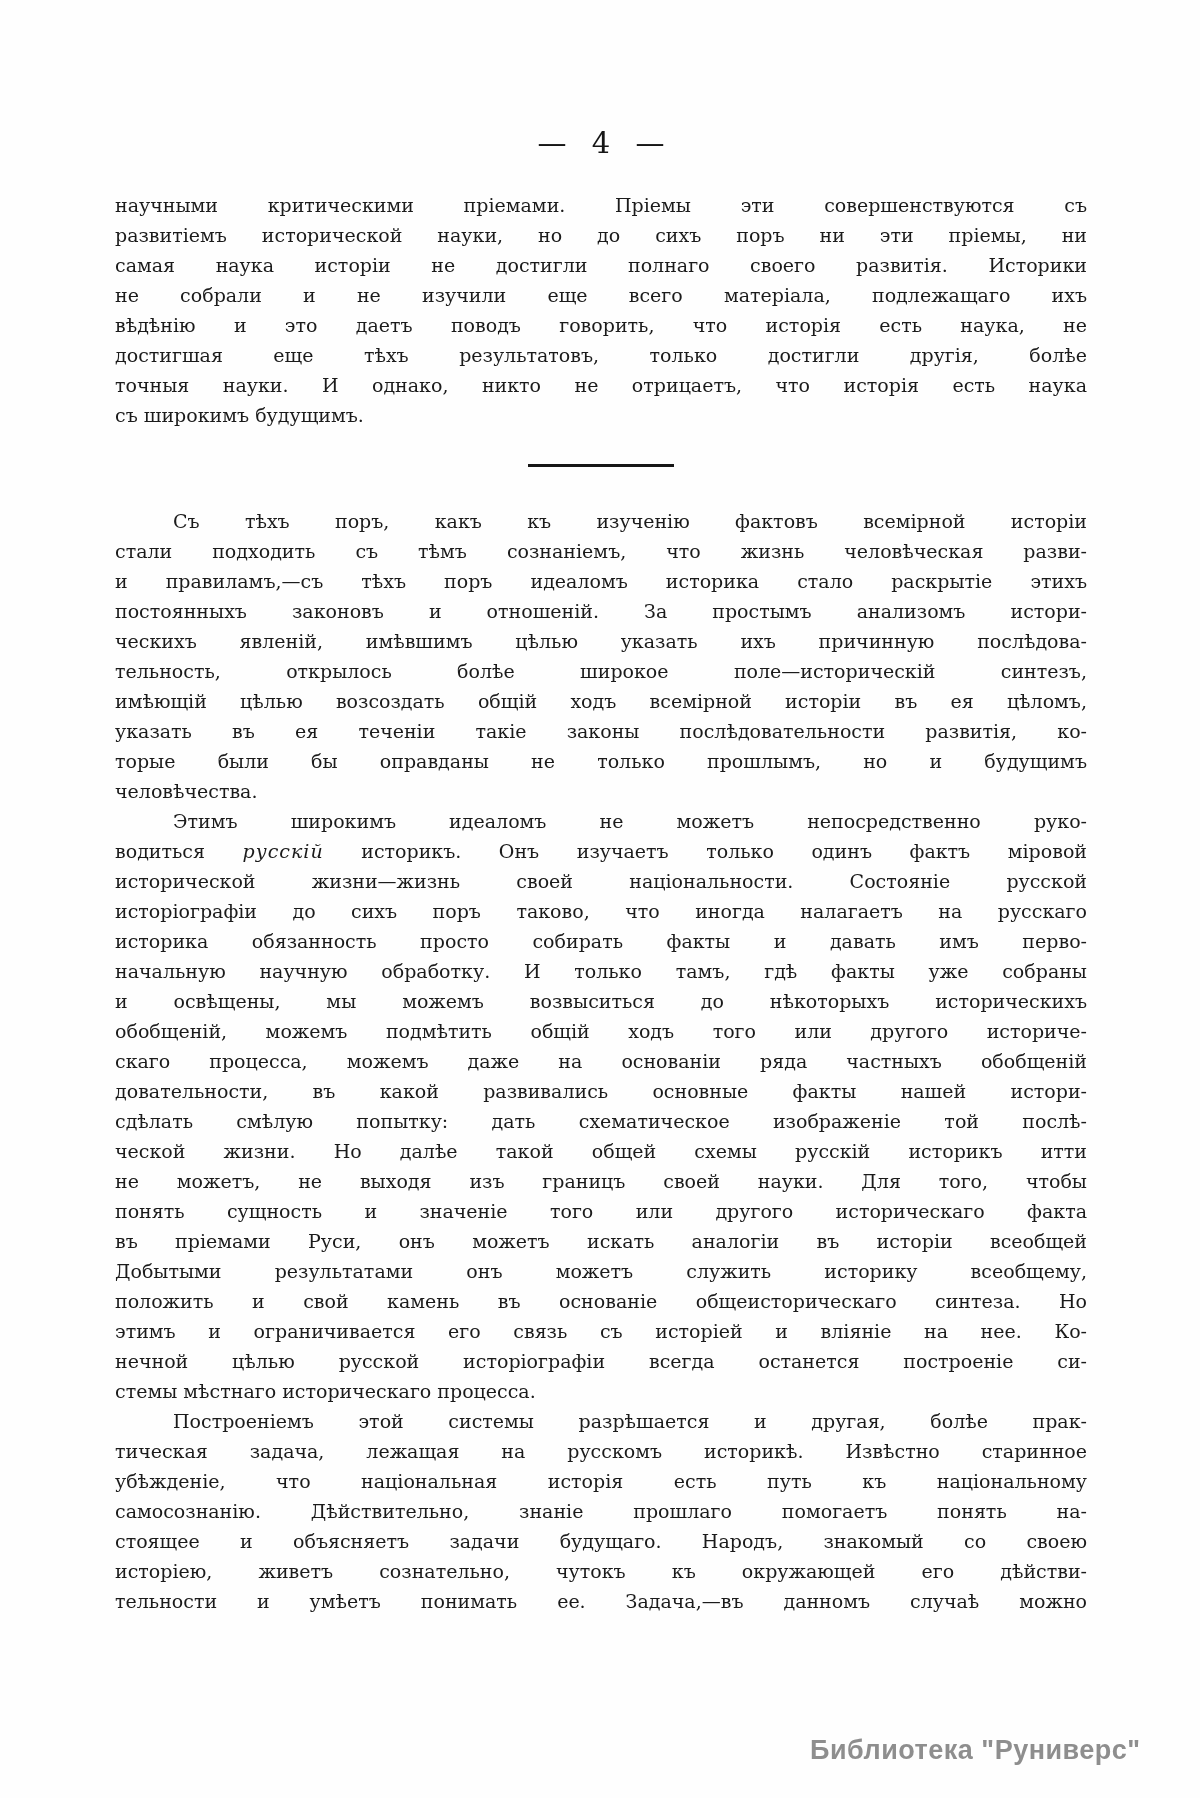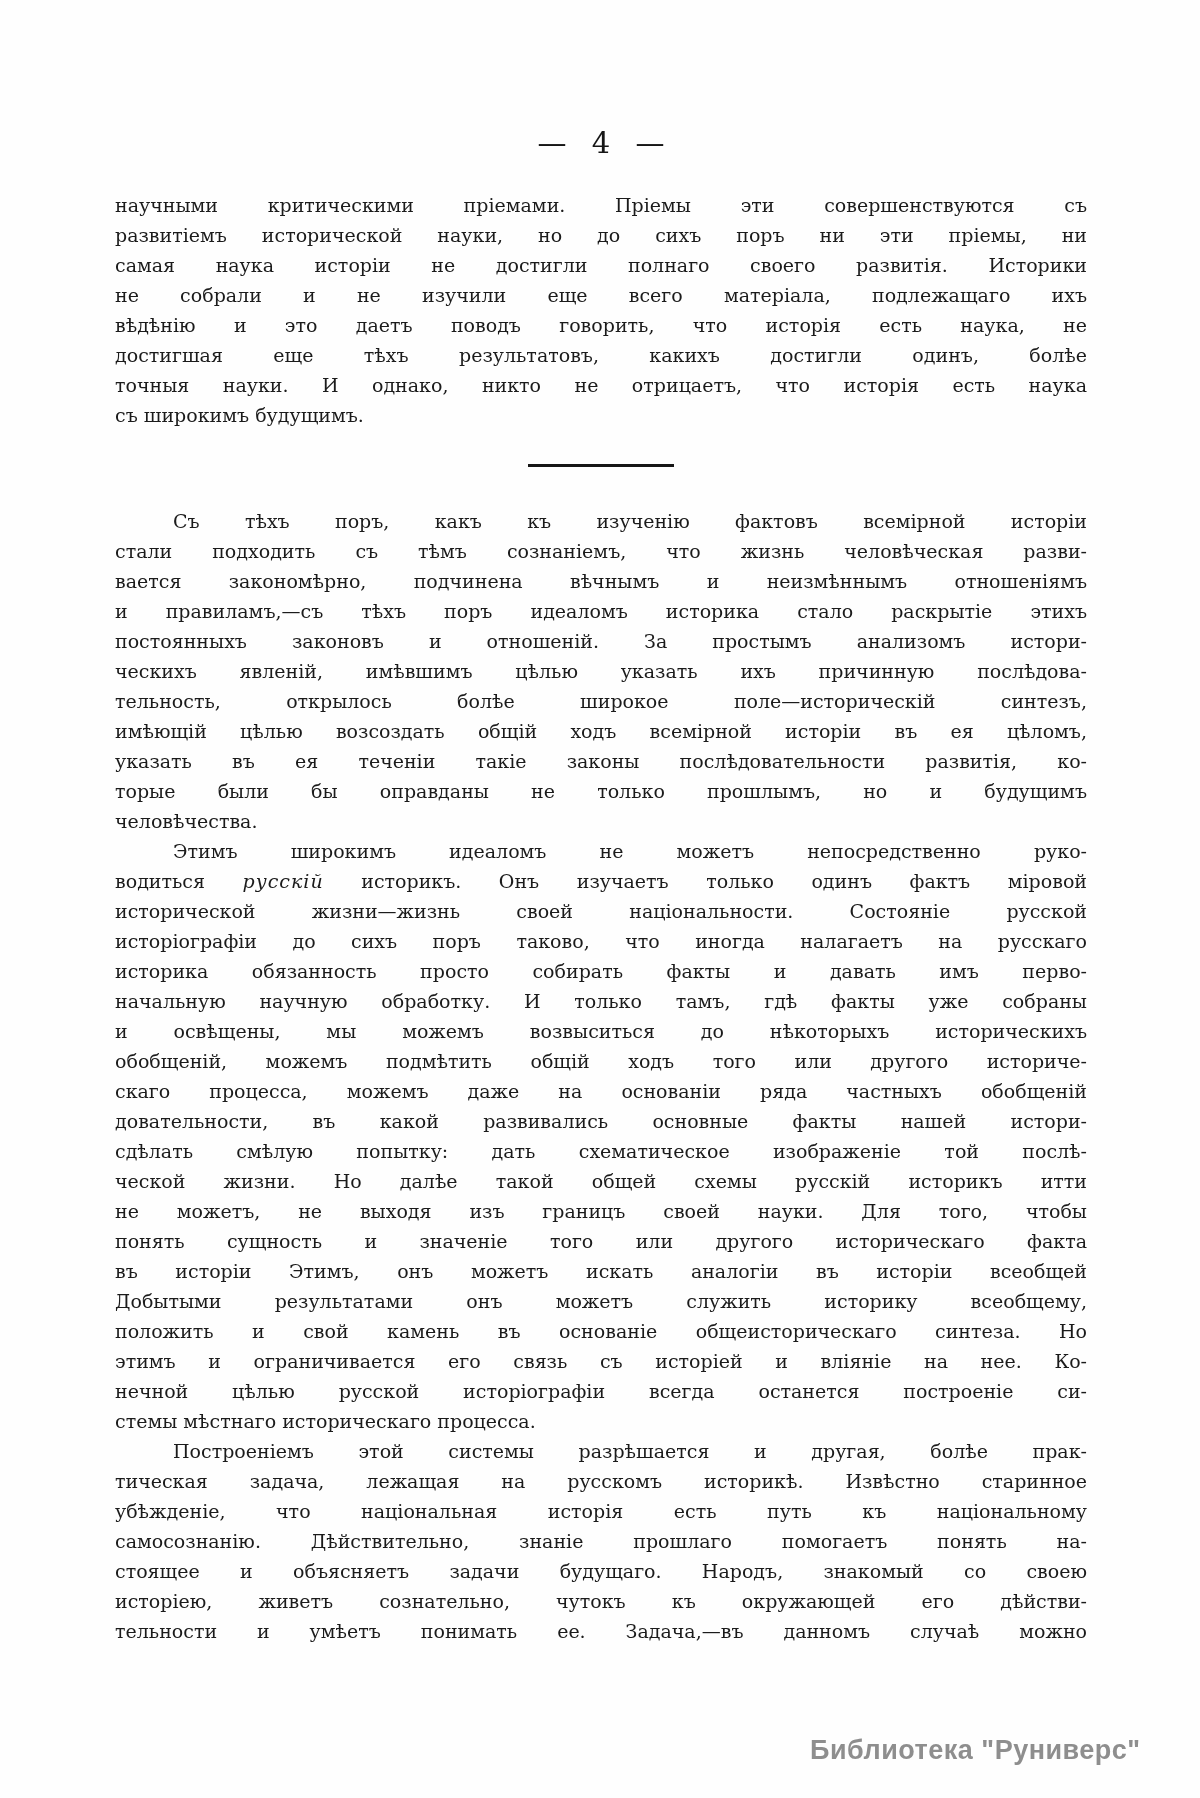--- a/index.html
+++ b/index.html
@@ -74,29 +74,28 @@
 <div class="page">
   <div class="page-number">— 4 —</div>
 
   <div class="text-block">
       <div class="para">
         <div class="line"><span>научными критическими пріемами. Пріемы эти совершенствуются съ</span></div>
         <div class="line"><span>развитіемъ исторической науки, но до сихъ поръ ни эти пріемы, ни</span></div>
         <div class="line"><span>самая наука исторіи не достигли полнаго своего развитія. Историки</span></div>
         <div class="line"><span>не собрали и не изучили еще всего матеріала, подлежащаго ихъ</span></div>
         <div class="line"><span>вѣдѣнію и это даетъ поводъ говорить, что исторія есть наука, не</span></div>
-        <div class="line"><span>достигшая еще тѣхъ результатовъ, какихъ достигли одинъ, болѣе</span></div>
+        <div class="line"><span>достигшая еще тѣхъ результатовъ, только достигли другія, болѣе</span></div>
         <div class="line"><span>точныя науки. И однако, никто не отрицаетъ, что исторія есть наука</span></div>
         <div class="line noj"><span>съ широкимъ будущимъ.</span></div>
       </div>
       <div class="divider"></div>
       <div class="para">
         <div class="line indent"><span>Съ тѣхъ поръ, какъ къ изученію фактовъ всемірной исторіи</span></div>
         <div class="line"><span>стали подходить съ тѣмъ сознаніемъ, что жизнь человѣческая разви-</span></div>
-        <div class="line"><span>вается закономѣрно, подчинена вѣчнымъ и неизмѣннымъ отношеніямъ</span></div>
         <div class="line"><span>и правиламъ,—съ тѣхъ поръ идеаломъ историка стало раскрытіе этихъ</span></div>
         <div class="line"><span>постоянныхъ законовъ и отношеній. За простымъ анализомъ истори-</span></div>
         <div class="line"><span>ческихъ явленій, имѣвшимъ цѣлью указать ихъ причинную послѣдова-</span></div>
         <div class="line"><span>тельность, открылось болѣе широкое поле—историческій синтезъ,</span></div>
         <div class="line"><span>имѣющій цѣлью возсоздать общій ходъ всемірной исторіи въ ея цѣломъ,</span></div>
         <div class="line"><span>указать въ ея теченіи такіе законы послѣдовательности развитія, ко-</span></div>
         <div class="line"><span>торые были бы оправданы не только прошлымъ, но и будущимъ</span></div>
         <div class="line noj"><span>человѣчества.</span></div>
       </div>
       <div class="para">
@@ -107,21 +106,21 @@
         <div class="line"><span>историка обязанность просто собирать факты и давать имъ перво-</span></div>
         <div class="line"><span>начальную научную обработку. И только тамъ, гдѣ факты уже собраны</span></div>
         <div class="line"><span>и освѣщены, мы можемъ возвыситься до нѣкоторыхъ историческихъ</span></div>
         <div class="line"><span>обобщеній, можемъ подмѣтить общій ходъ того или другого историче-</span></div>
         <div class="line"><span>скаго процесса, можемъ даже на основаніи ряда частныхъ обобщеній</span></div>
         <div class="line"><span>довательности, въ какой развивались основные факты нашей истори-</span></div>
         <div class="line"><span>сдѣлать смѣлую попытку: дать схематическое изображеніе той послѣ-</span></div>
         <div class="line"><span>ческой жизни. Но далѣе такой общей схемы русскій историкъ итти</span></div>
         <div class="line"><span>не можетъ, не выходя изъ границъ своей науки. Для того, чтобы</span></div>
         <div class="line"><span>понять сущность и значеніе того или другого историческаго факта</span></div>
-        <div class="line"><span>въ исторіи Этимъ, онъ можетъ искать аналогіи въ исторіи всеобщей</span></div>
+        <div class="line"><span>въ пріемами Руси, онъ можетъ искать аналогіи въ исторіи всеобщей</span></div>
         <div class="line"><span>Добытыми результатами онъ можетъ служить историку всеобщему,</span></div>
         <div class="line"><span>положить и свой камень въ основаніе общеисторическаго синтеза. Но</span></div>
         <div class="line"><span>этимъ и ограничивается его связь съ исторіей и вліяніе на нее. Ко-</span></div>
         <div class="line"><span>нечной цѣлью русской исторіографіи всегда останется построеніе си-</span></div>
         <div class="line noj"><span>стемы мѣстнаго историческаго процесса.</span></div>
       </div>
       <div class="para">
         <div class="line indent"><span>Построеніемъ этой системы разрѣшается и другая, болѣе прак-</span></div>
         <div class="line"><span>тическая задача, лежащая на русскомъ историкѣ. Извѣстно старинное</span></div>
         <div class="line"><span>убѣжденіе, что національная исторія есть путь къ національному</span></div>

